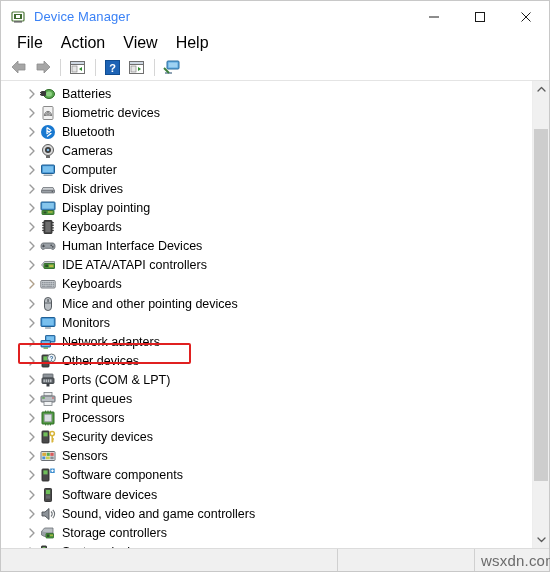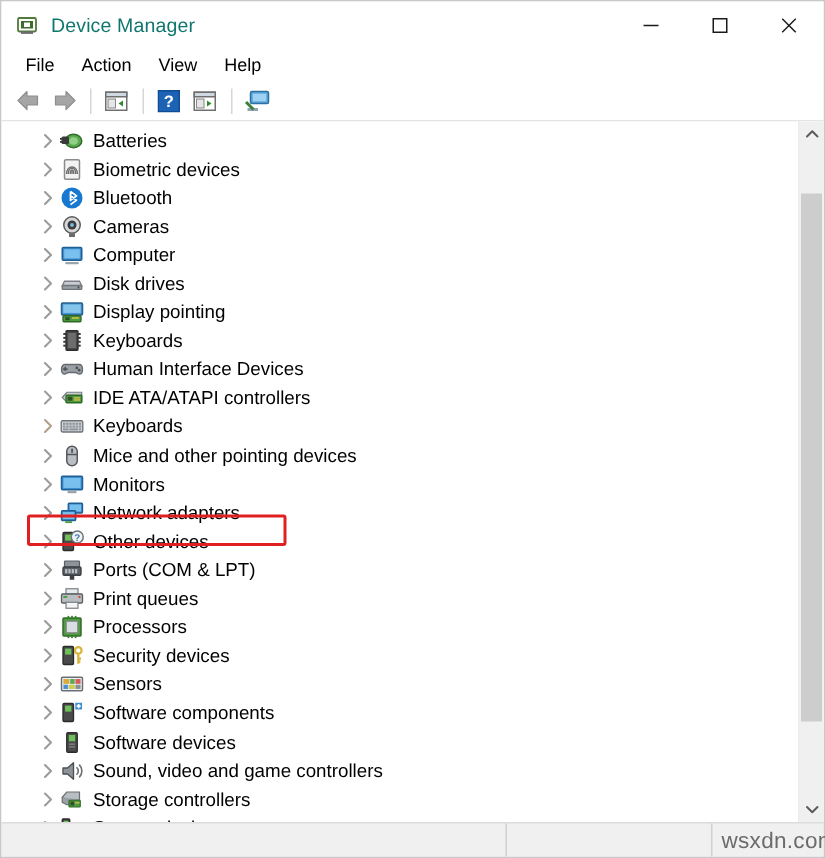--- a/index.html
+++ b/index.html
@@ -38,21 +38,21 @@
   .app-icon {
     width: 16px;
     height: 16px;
     margin-left: 9px;
     margin-right: 8px;
     position: relative;
     flex: 0 0 auto;
   }
   .title-text {
     font-size: 13px;
-    color: #0f766e;
+    color: #3b82f6;
     letter-spacing: 0.1px;
   }
   .winbtns {
     position: absolute;
     right: 0;
     top: 0;
     height: 31px;
     display: flex;
   }
   .winbtn {
@@ -68,21 +68,21 @@
   
   .menubar {
     height: 22px;
     min-height: 22px;
     background: #ffffff;
     display: flex;
     align-items: center;
     padding-left: 7px;
   }
   .menuitem {
-    font-size: 12px;
+    font-size: 16px;
     color: #000000;
     padding: 2px 9px 2px 9px;
     line-height: 16px;
     white-space: nowrap;
   }
 
   
   .toolbar {
     height: 26px;
     min-height: 26px;

